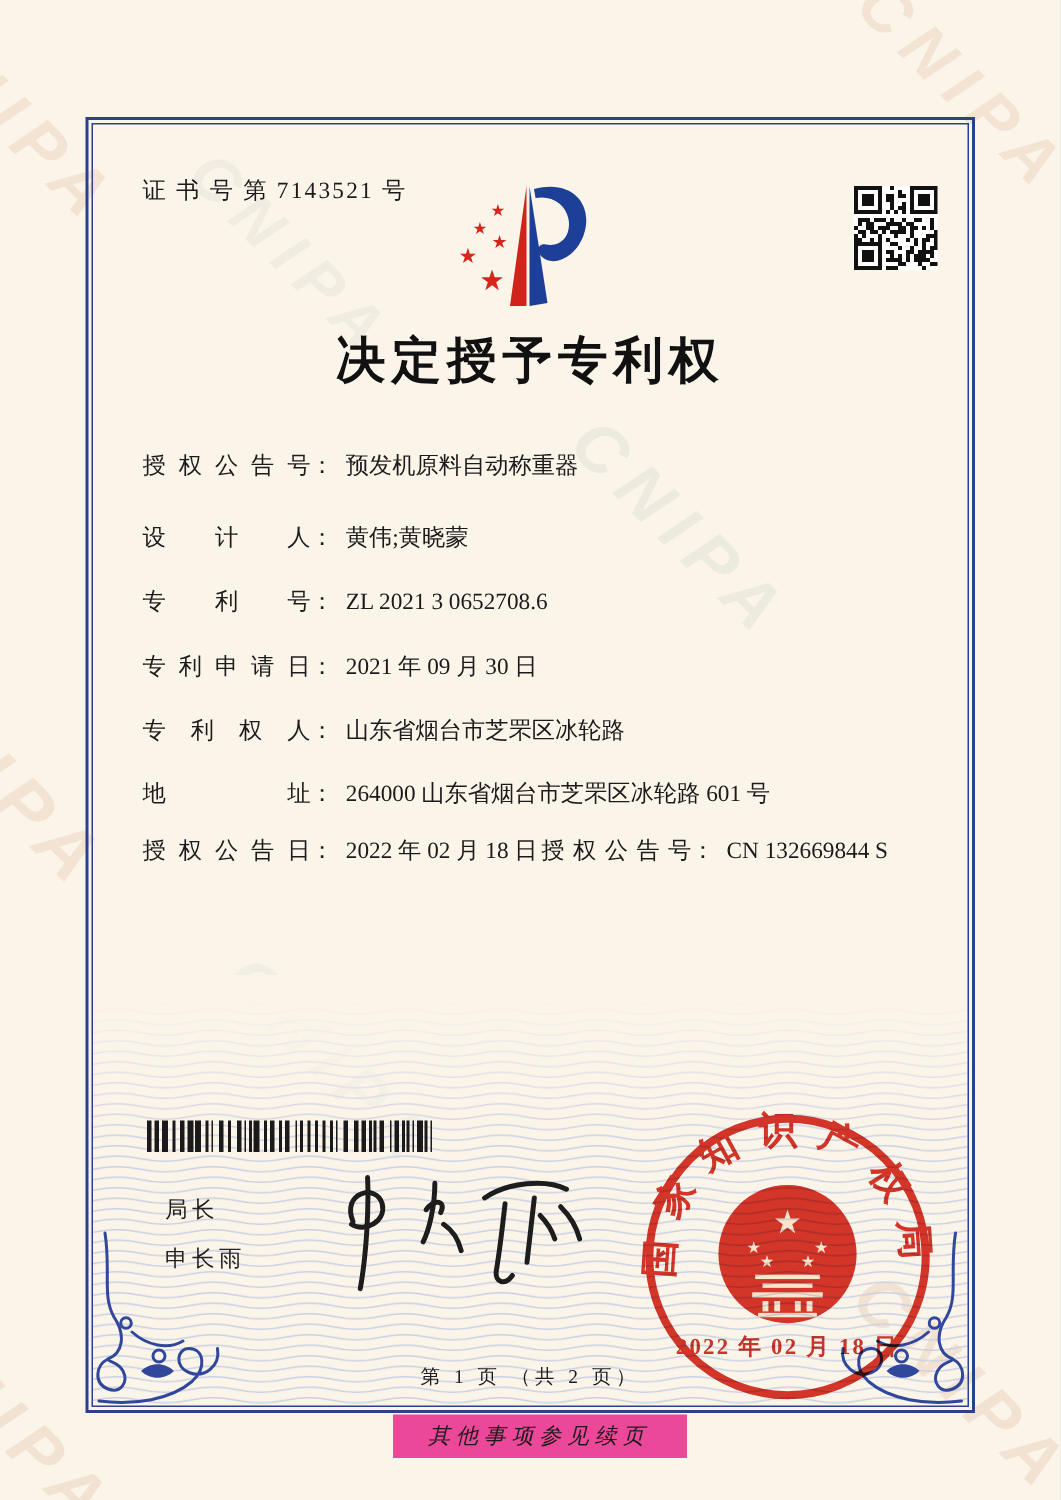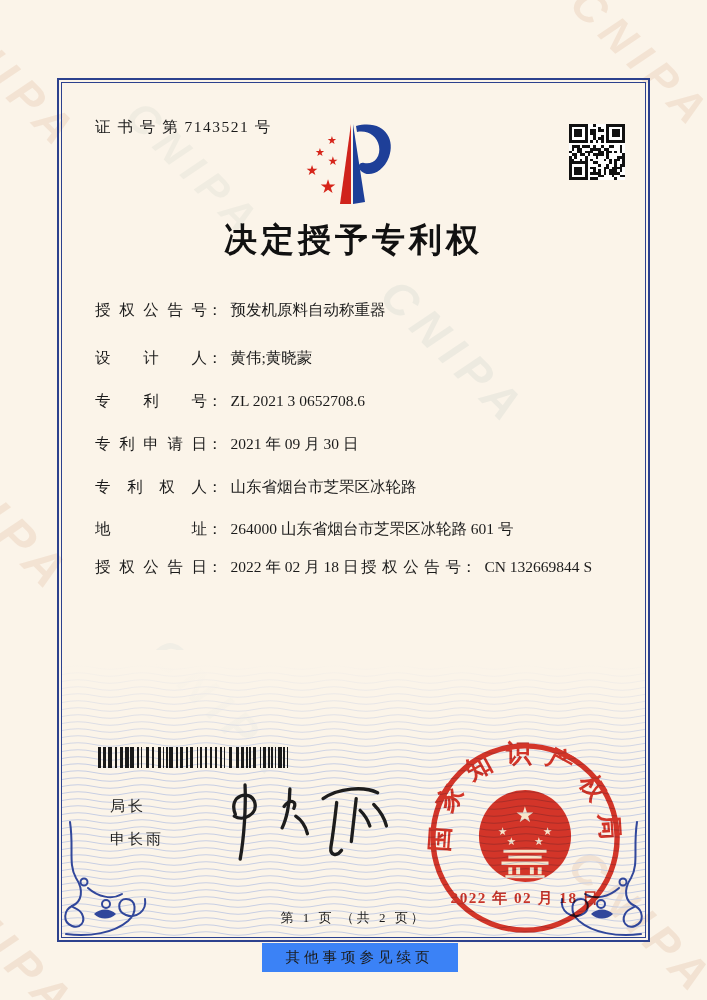--- a/index.html
+++ b/index.html
@@ -33,22 +33,22 @@
   .barcode{position:absolute;left:98px;top:747px;width:194px;height:21px;}
   .sig-title{position:absolute;left:110px;top:797px;font-family:"Liberation Sans","DejaVu Sans",sans-serif;
              font-size:15px;letter-spacing:3px;color:#222;}
   .sig-name{position:absolute;left:110px;top:830px;font-family:"Liberation Sans","DejaVu Sans",sans-serif;
             font-size:15px;letter-spacing:3px;color:#222;}
   .signature{position:absolute;left:208px;top:776px;}
   .seal{position:absolute;left:427px;top:740px;mix-blend-mode:multiply;opacity:.93;}
   .page-num{position:absolute;left:0;width:100%;top:909px;text-align:center;
             font-size:13px;letter-spacing:3px;}
   .note-wrap{position:absolute;left:0;width:100%;top:943px;text-align:center;}
-  .note{display:inline-block;background:#3b82f6;padding:5px 24px;font-size:14.5px;
-        letter-spacing:4px;margin-left:12px;}
+  .note{display:inline-block;background:#ec4899;padding:5px 24px;font-size:14.5px;
+        font-style:italic;letter-spacing:4px;margin-left:12px;}
   .orn{position:absolute;width:92px;height:120px;}
   .orn-l{left:60px;top:820px;}
   .orn-r{left:555px;top:820px;transform:scaleX(-1);}
 </style>
 </head>
 <body>
 
 <div class="page">
 
   <div class="wm" style="left:-40px;top:-8px;font-size:46px;color:#f3e3d3;">CNIPA</div>

